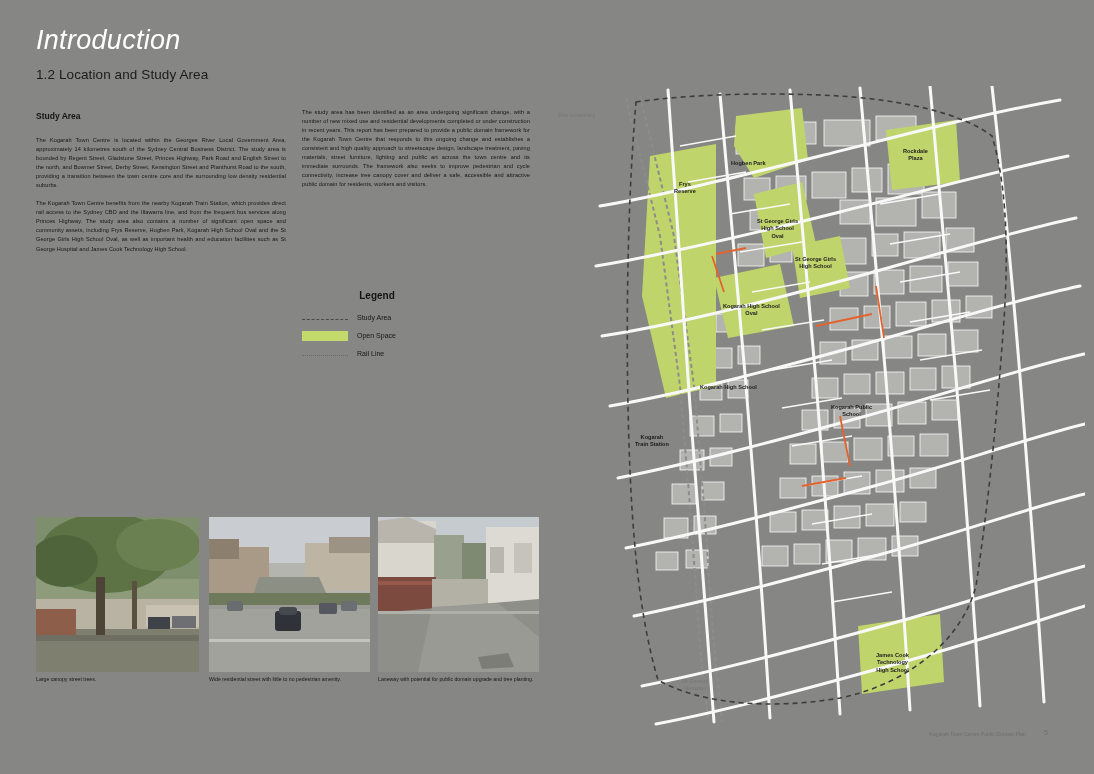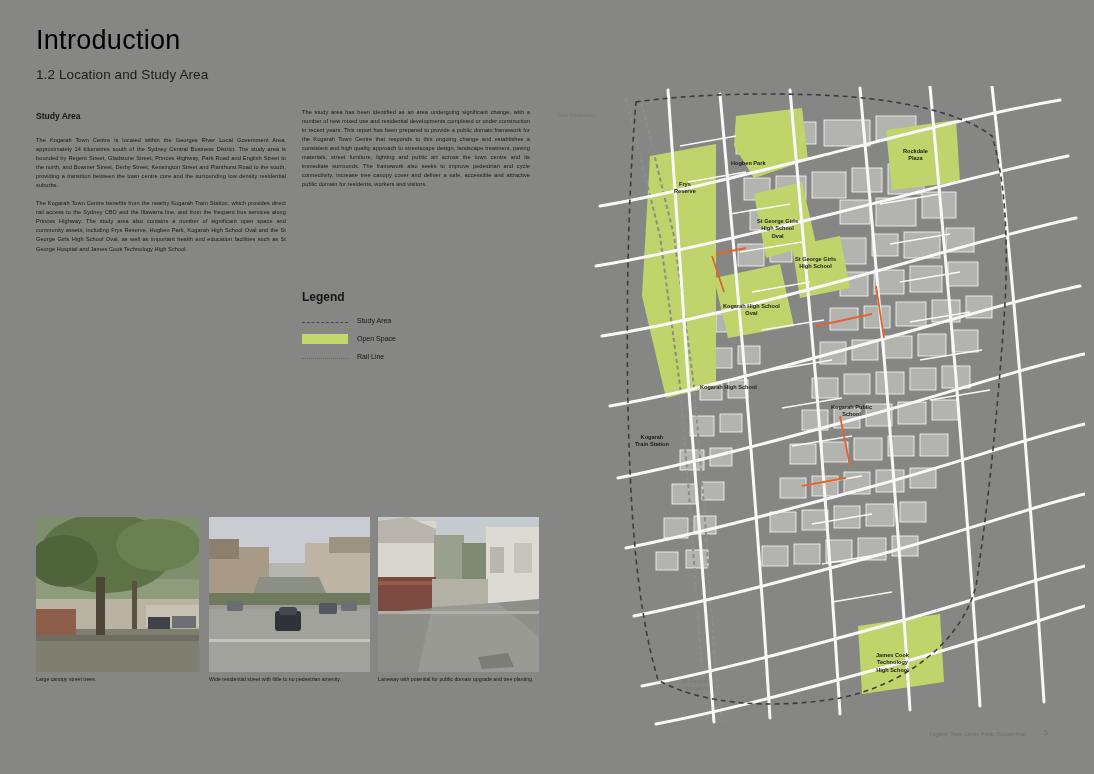--- a/index.html
+++ b/index.html
@@ -26,22 +26,23 @@
   .header {
     position: absolute;
     left: 36px;
     top: 26px;
     width: 520px;
   }
   .header .title {
     font-size: 27px;
     font-weight: 300;
     letter-spacing: 0.3px;
-    color: #000000;
+    color: #ffffff;
     line-height: 1.1;
+    font-style: italic;
   }
   .header .subtitle {
     font-size: 13.5px;
     font-weight: 400;
     color: #1b1b1b;
     margin-top: 11px;
     letter-spacing: 0.1px;
   }
 
   
@@ -66,24 +67,25 @@
   .col-b { left: 302px; top: 108px; width: 228px; }
 
   
   .legend {
     position: absolute;
     left: 302px;
     top: 290px;
     width: 150px;
   }
   .legend-title {
-    font-size: 12px;
+    font-size: 10px;
     font-weight: 700;
     color: #141414;
     margin-bottom: 9px;
+    text-align: center;
   }
   .legend-row {
     display: flex;
     align-items: center;
     height: 15px;
     margin-bottom: 3px;
   }
   .legend-swatch {
     width: 46px;
     height: 9px;

